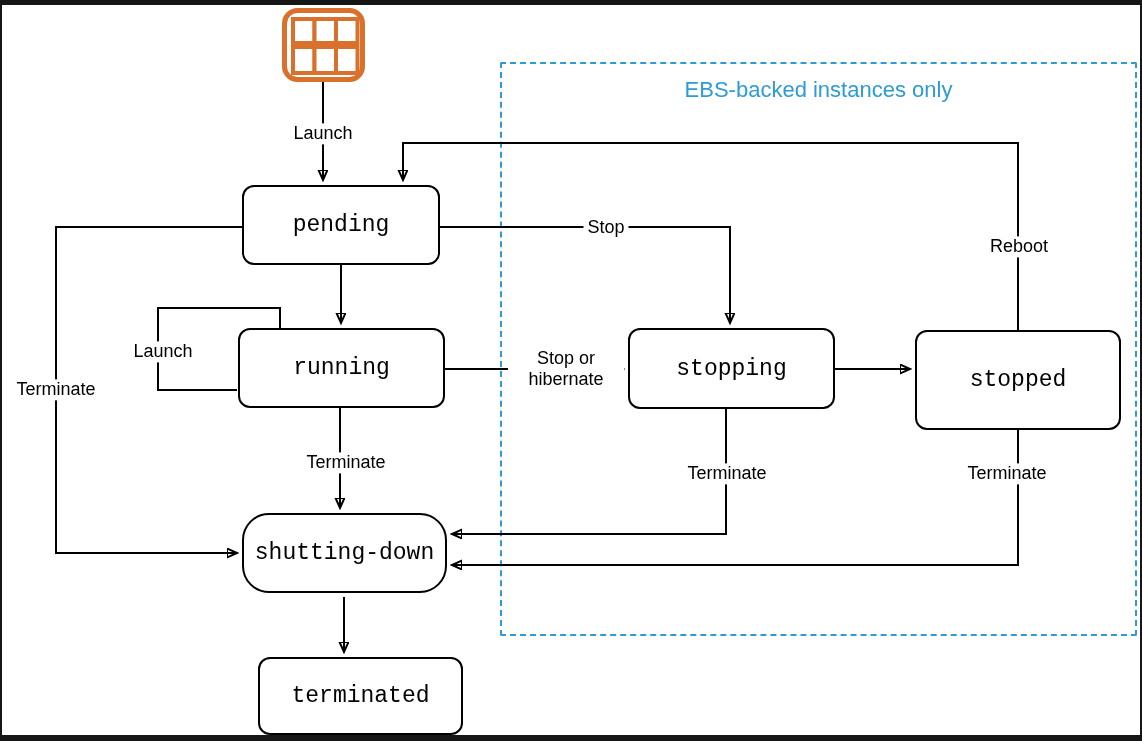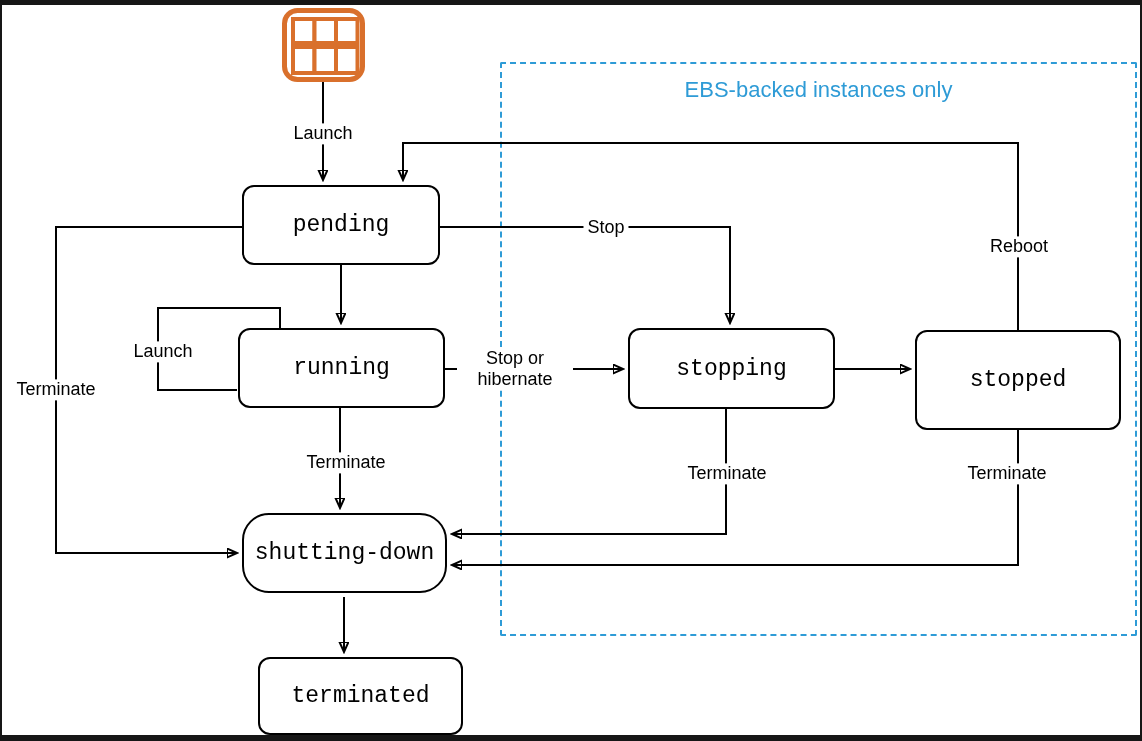--- a/index.html
+++ b/index.html
@@ -83,21 +83,21 @@
     font-size: 18px;
     color: #000000;
     text-align: center;
     line-height: 1.18;
     white-space: nowrap;
   }
   #label-launch             { left: 323px;  top: 134px; }
   #label-stop               { left: 606px;  top: 228px; text-align: right; }
   #label-start              { left: 1019px; top: 247px; }
   #label-reboot             { left: 163px;  top: 352px; }
-  #label-stop-or-hibernate  { left: 515px;  top: 369px; white-space: normal; width: 108px; }
+  #label-stop-or-hibernate  { left: 566px;  top: 369px; white-space: normal; width: 108px; }
   #label-terminate-pending  { left: 56px;   top: 390px; }
   #label-terminate-running  { left: 346px;  top: 463px; }
   #label-terminate-stopping { left: 727px;  top: 474px; }
   #label-terminate-stopped  { left: 1007px; top: 474px; }
 
   .ec2-icon {
     position: absolute;
     left: 282px; top: 8px;
     width: 83px; height: 74px;
   }

